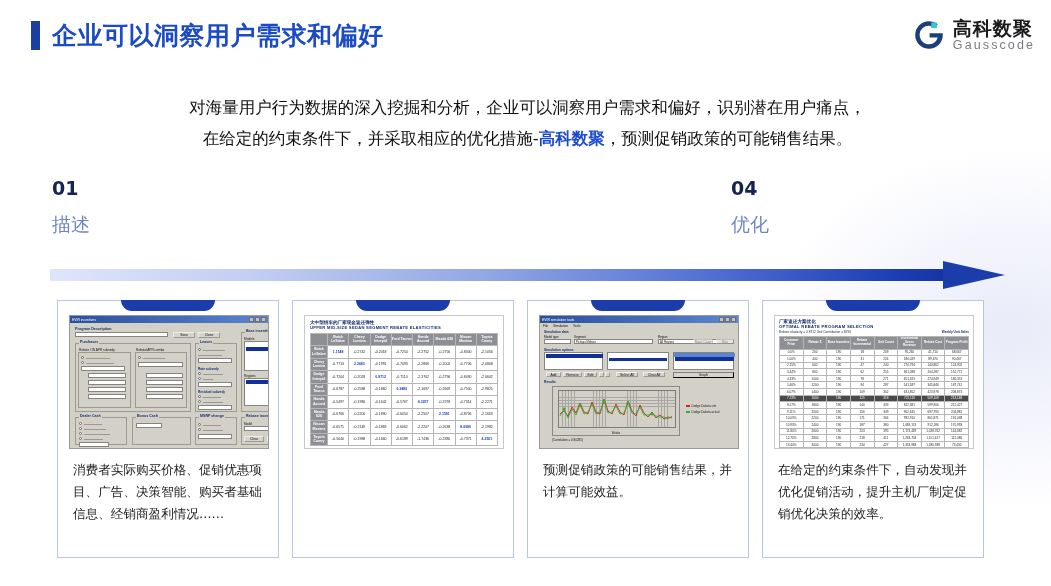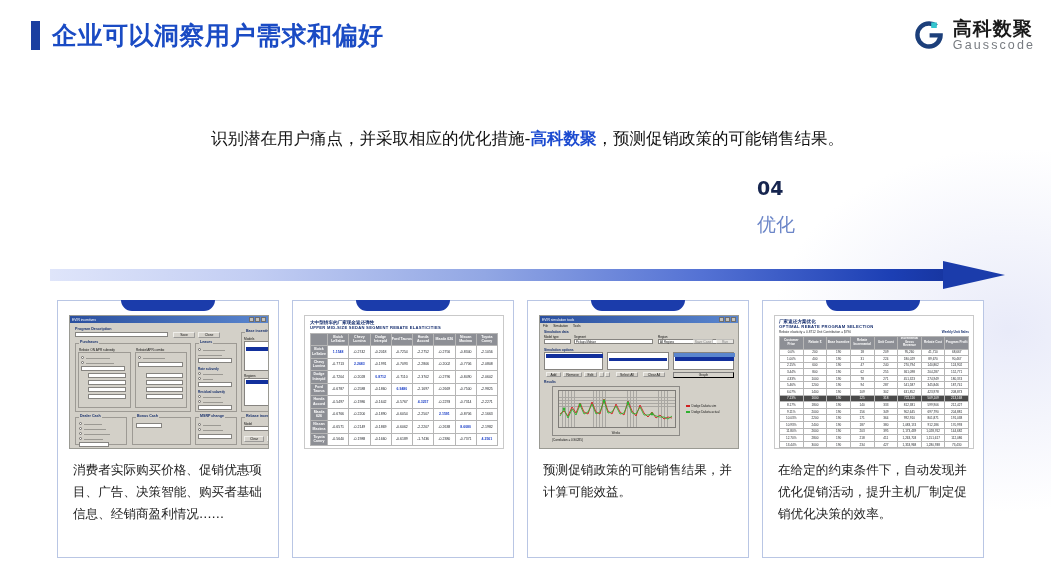--- a/index.html
+++ b/index.html
@@ -184,26 +184,30 @@
         </svg>
       </div>
       <div>
         <div class="logo-cn">高科数聚</div>
         <div class="logo-en">Gausscode</div>
       </div>
     </div>
   </div>
 
   <div class="para">
-    <br>
-    <span>识别潜在用户痛点，并采取相应的优化措施-</span><span class="hl">高科数聚</span><span>，预测促销政策的可能销售结果。</span>
+    <span>对海量用户行为数据的深入挖掘和分析，企业可以洞察用户需求和偏好，识别潜在用户痛点，</span><br>
+    <span>在给定的约束条件下，并采取相应的优化措施-</span><span class="hl">高科数聚</span><span>，预测促销政策的可能销售结果。</span>
   </div>
 
   <div class="steps">
-    <div class="step" style="left:757px">
+    <div class="step" style="left:52px">
+      <div class="step-num">01</div>
+      <div class="step-label">描述</div>
+    </div>
+    <div class="step" style="left:731px">
       <div class="step-num">04</div>
       <div class="step-label">优化</div>
     </div>
   </div>
 
   <div class="arrow">
     <div class="arrow-shaft"></div>
     <div class="arrow-head"></div>
   </div>
 

